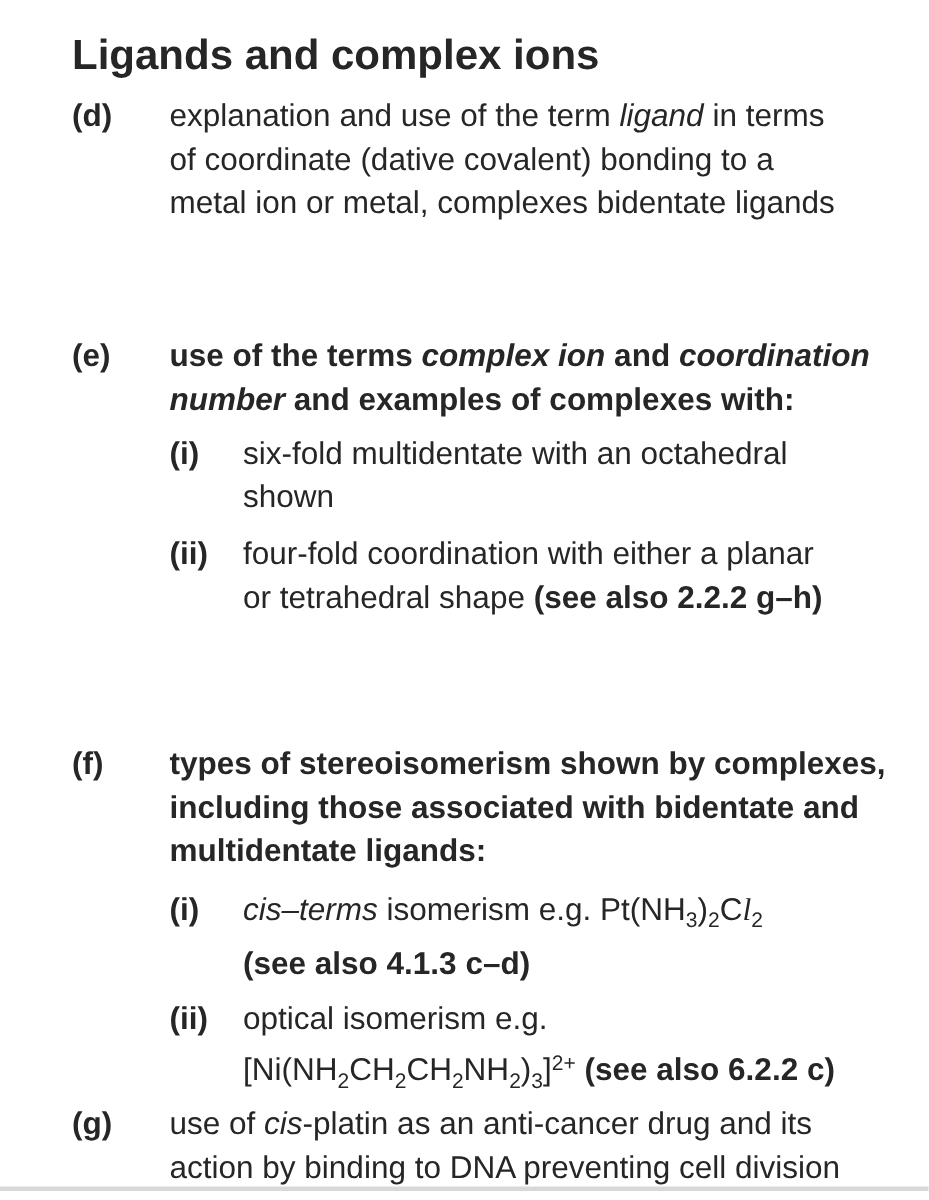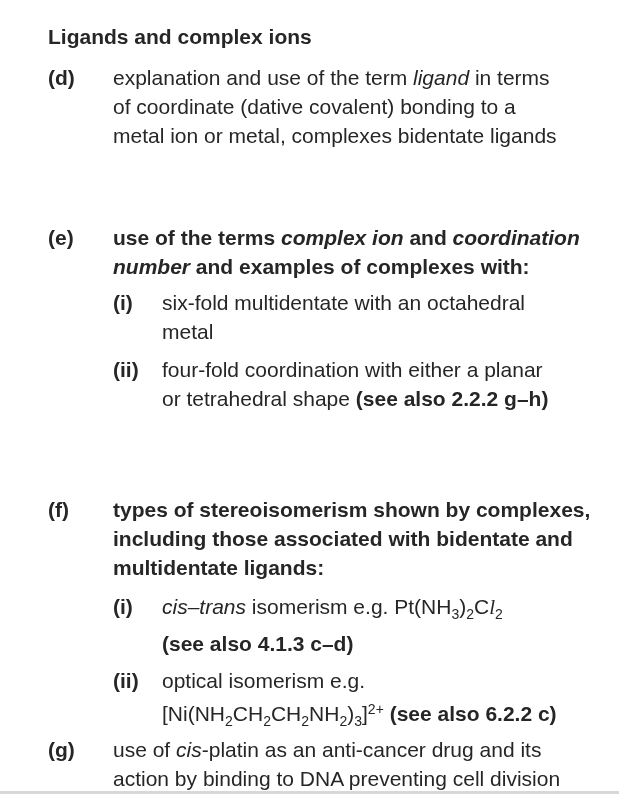--- a/index.html
+++ b/index.html
@@ -9,21 +9,21 @@
     font-family:"Liberation Sans",sans-serif;
     font-size:21px;
     line-height:29px;
     color:#262626;
     position:relative;
     overflow:hidden;
   }
   .page{position:absolute;inset:0;}
   .heading{
     position:absolute;left:48px;top:22px;
-    margin:0;font-size:21px;font-weight:bold;line-height:29px;
+    margin:0;font-size:28px;font-weight:bold;line-height:29px;
   }
   .item{
     position:absolute;left:48px;
     display:flex;align-items:flex-start;
   }
   .item > .label{
     width:65px;flex-shrink:0;font-weight:bold;
   }
   .item > .content{white-space:nowrap;}
   .para{white-space:nowrap;font-weight:bold;}
@@ -50,36 +50,36 @@
     <span class="label">(d)</span>
     <div class="content"><span>explanation and use of the term </span><span class="f-i">ligand</span><span> in terms</span><br><span>of coordinate (dative covalent) bonding to a</span><br><span>metal ion or metal, complexes bidentate ligands</span></div>
   </div>
 
   <div class="item" style="top:223px">
     <span class="label">(e)</span>
     <div class="content">
       <div class="para"><span>use of the terms </span><span class="f-i">complex ion</span><span> and </span><span class="f-i">coordination</span><br><span class="f-i">number</span><span> and examples of complexes with:</span></div>
       <div class="subitem" style="margin-top:7px">
         <span class="sublabel">(i)</span>
-        <div class="subcontent"><span>six-fold multidentate with an octahedral</span><br><span>metal</span></div>
+        <div class="subcontent"><span>six-fold multidentate with an octahedral</span><br><span>shown</span></div>
       </div>
       <div class="subitem" style="margin-top:9px">
         <span class="sublabel">(ii)</span>
         <div class="subcontent"><span>four-fold coordination with either a planar</span><br><span>or tetrahedral shape </span><span class="f-b">(see also 2.2.2 g–h)</span></div>
       </div>
     </div>
   </div>
 
   <div class="item" style="top:495px">
     <span class="label">(f)</span>
     <div class="content">
       <div class="para"><span>types of stereoisomerism shown by complexes,</span><br><span>including those associated with bidentate and</span><br><span>multidentate ligands:</span></div>
       <div class="subitem" style="margin-top:10px">
         <span class="sublabel">(i)</span>
-        <div class="subcontent"><span class="f-i">cis–trans</span><span> isomerism e.g. Pt(NH</span><span class="f-sub">3</span><span>)</span><span class="f-sub">2</span><span>C</span><span class="f-il">l</span><span class="f-sub">2</span><br><span class="f-b">(see also 4.1.3 c–d)</span></div>
+        <div class="subcontent"><span class="f-i">cis–terms</span><span> isomerism e.g. Pt(NH</span><span class="f-sub">3</span><span>)</span><span class="f-sub">2</span><span>C</span><span class="f-il">l</span><span class="f-sub">2</span><br><span class="f-b">(see also 4.1.3 c–d)</span></div>
       </div>
       <div class="subitem" style="margin-top:8px">
         <span class="sublabel">(ii)</span>
         <div class="subcontent"><span>optical isomerism e.g.</span><br><span>[Ni(NH</span><span class="f-sub">2</span><span>CH</span><span class="f-sub">2</span><span>CH</span><span class="f-sub">2</span><span>NH</span><span class="f-sub">2</span><span>)</span><span class="f-sub">3</span><span>]</span><span class="f-sup">2+</span><span> </span><span class="f-b">(see also 6.2.2 c)</span></div>
       </div>
     </div>
   </div>
 
   <div class="item" style="top:735px">
     <span class="label">(g)</span>

